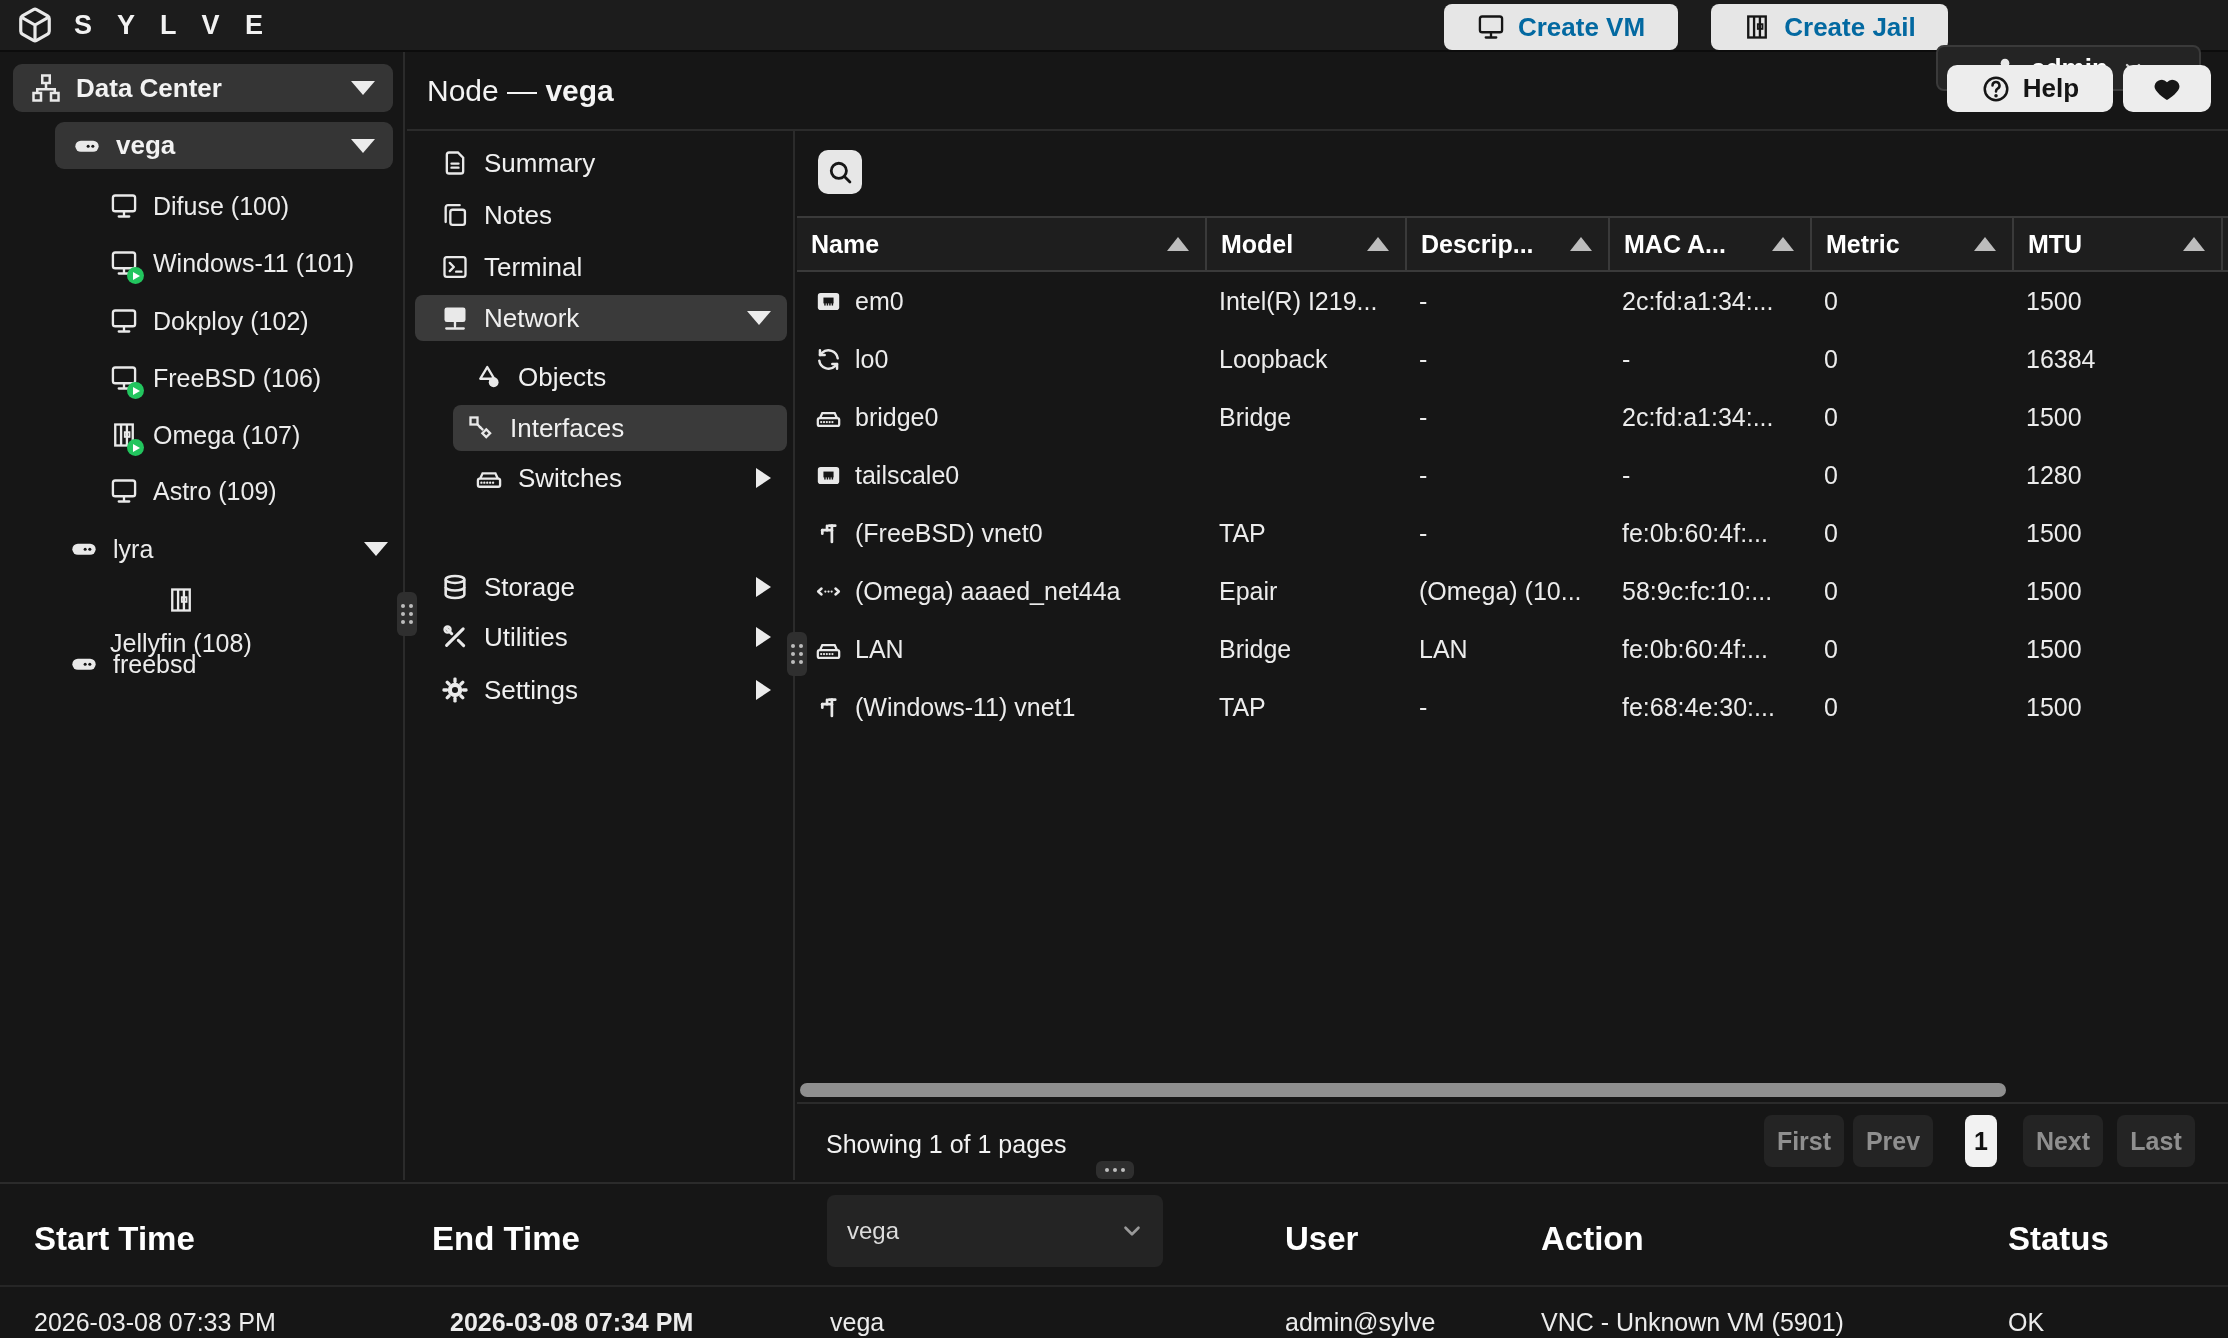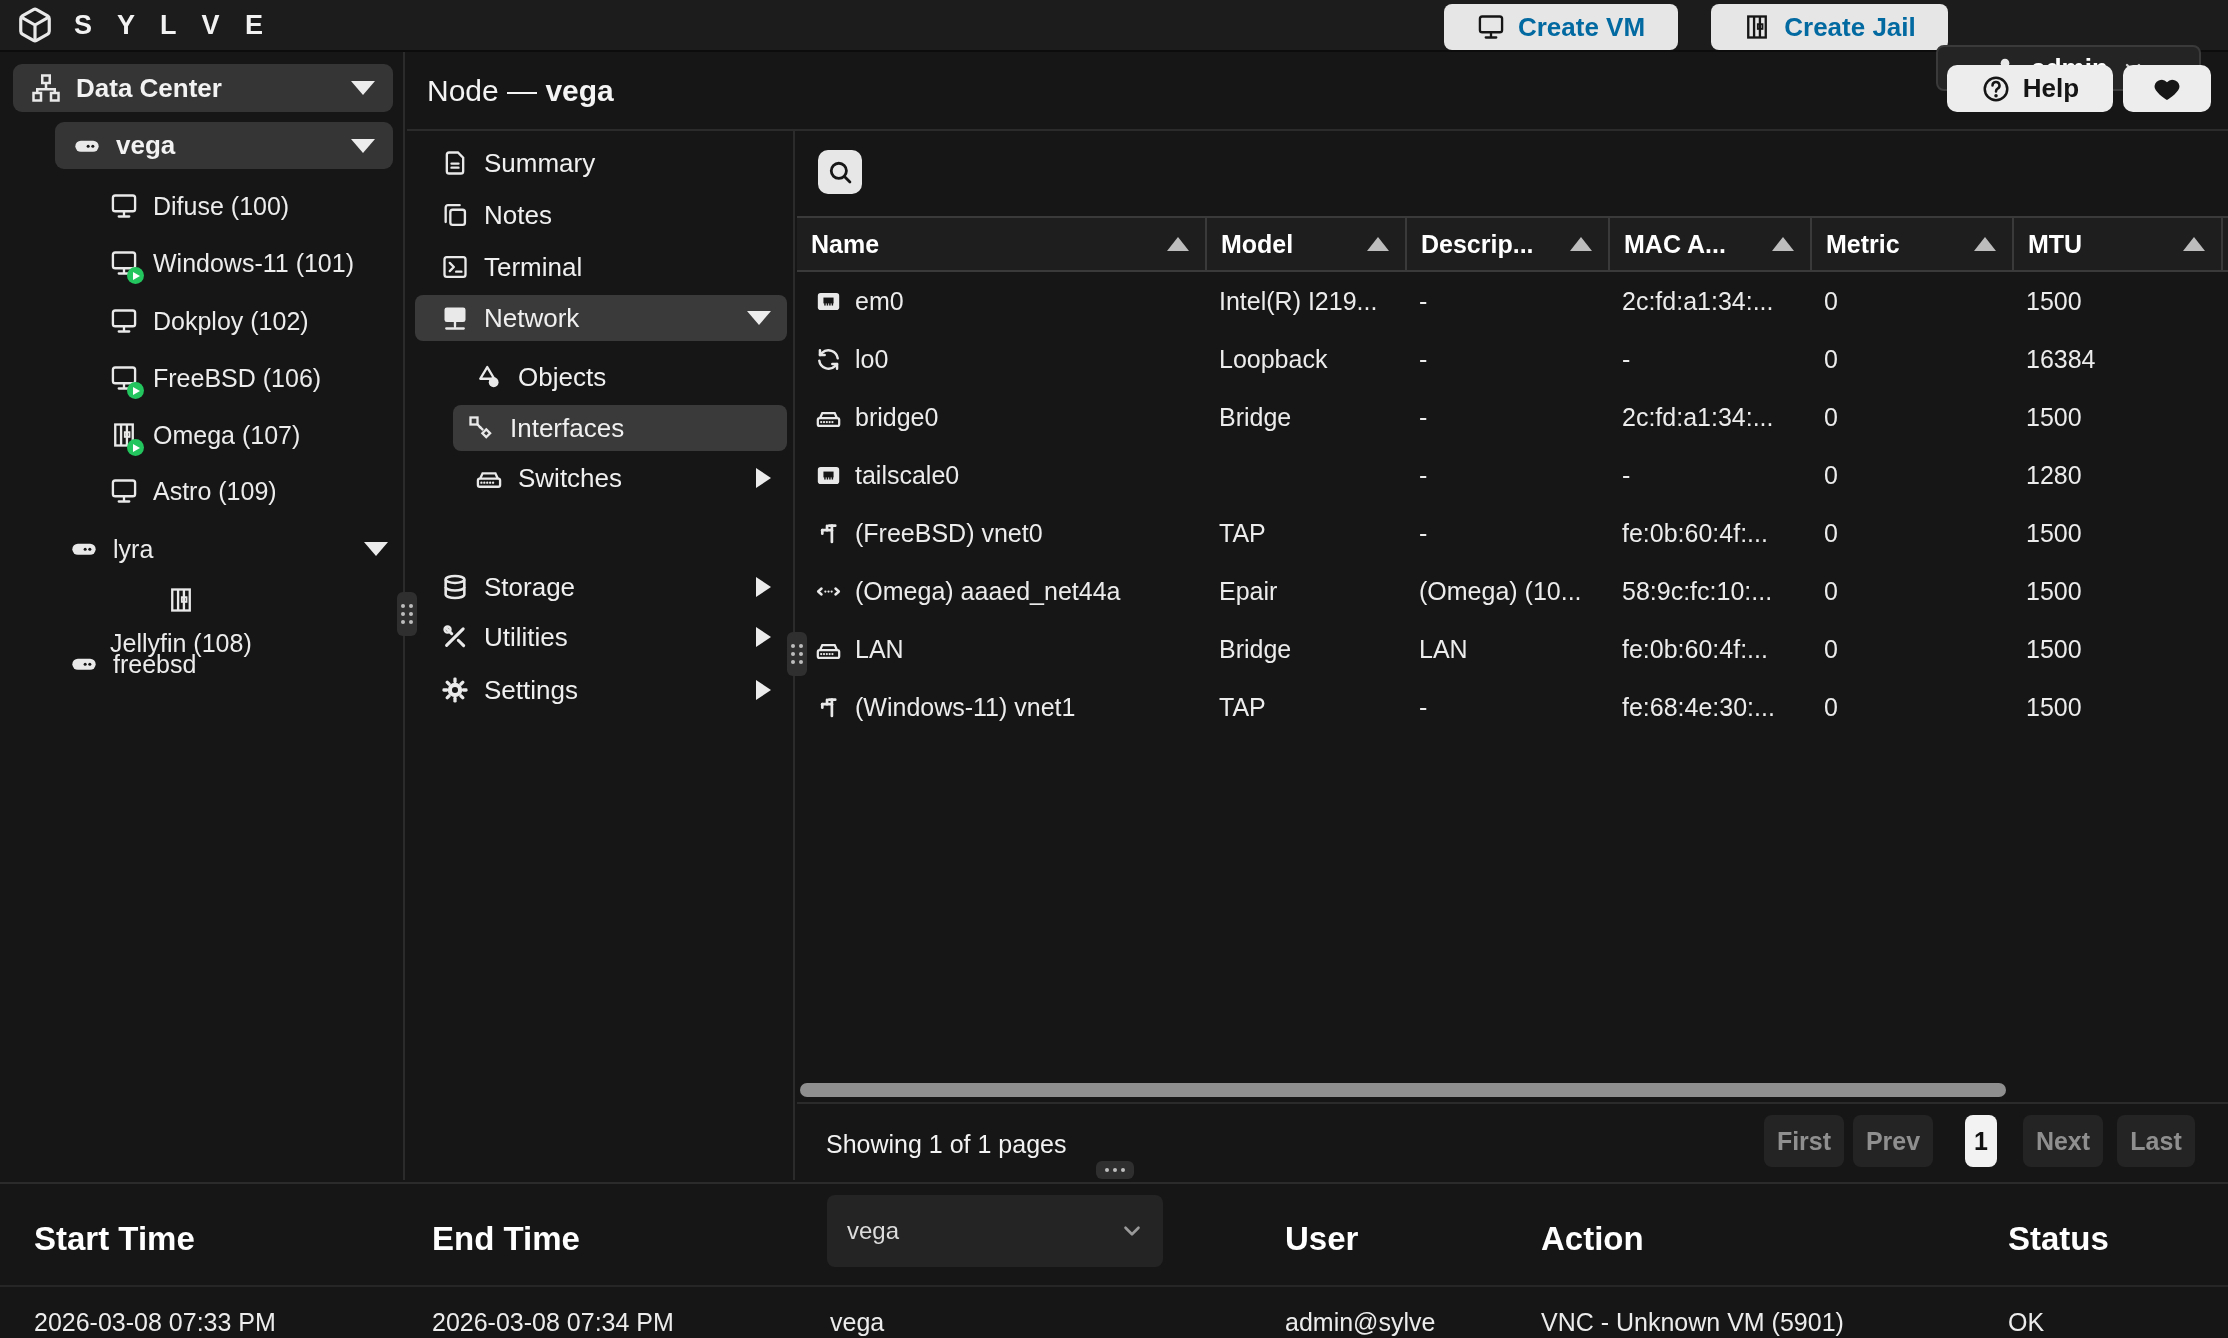--- a/index.html
+++ b/index.html
@@ -674,21 +674,21 @@
       <svg class="ic" width="26" height="26" style="color:#9a9a9a">
           <use href="#i-chev-down"></use>
         </svg>
     </div>
     <div class="a-h" style="left:1285px;">User</div>
     <div class="a-h" style="left:1541px;">Action</div>
     <div class="a-h" style="left:2008px;">Status</div>
     <div class="a-div"></div>
     <div>
       <div class="a-v" style="left:34px;">2026-03-08 07:33 PM</div>
-      <div class="a-v" style="left:432px;">2026-03-08 07:34 PM</div>
+      <div class="a-v" style="left:450px;font-weight:bold;">2026-03-08 07:34 PM</div>
       <div class="a-v" style="left:830px;">vega</div>
       <div class="a-v" style="left:1285px;">admin@sylve</div>
       <div class="a-v" style="left:1541px;">VNC - Unknown VM (5901)</div>
       <div class="a-v" style="left:2008px;">OK</div>
     </div>
   </div>
 
 </div>
 
 </body></html>

